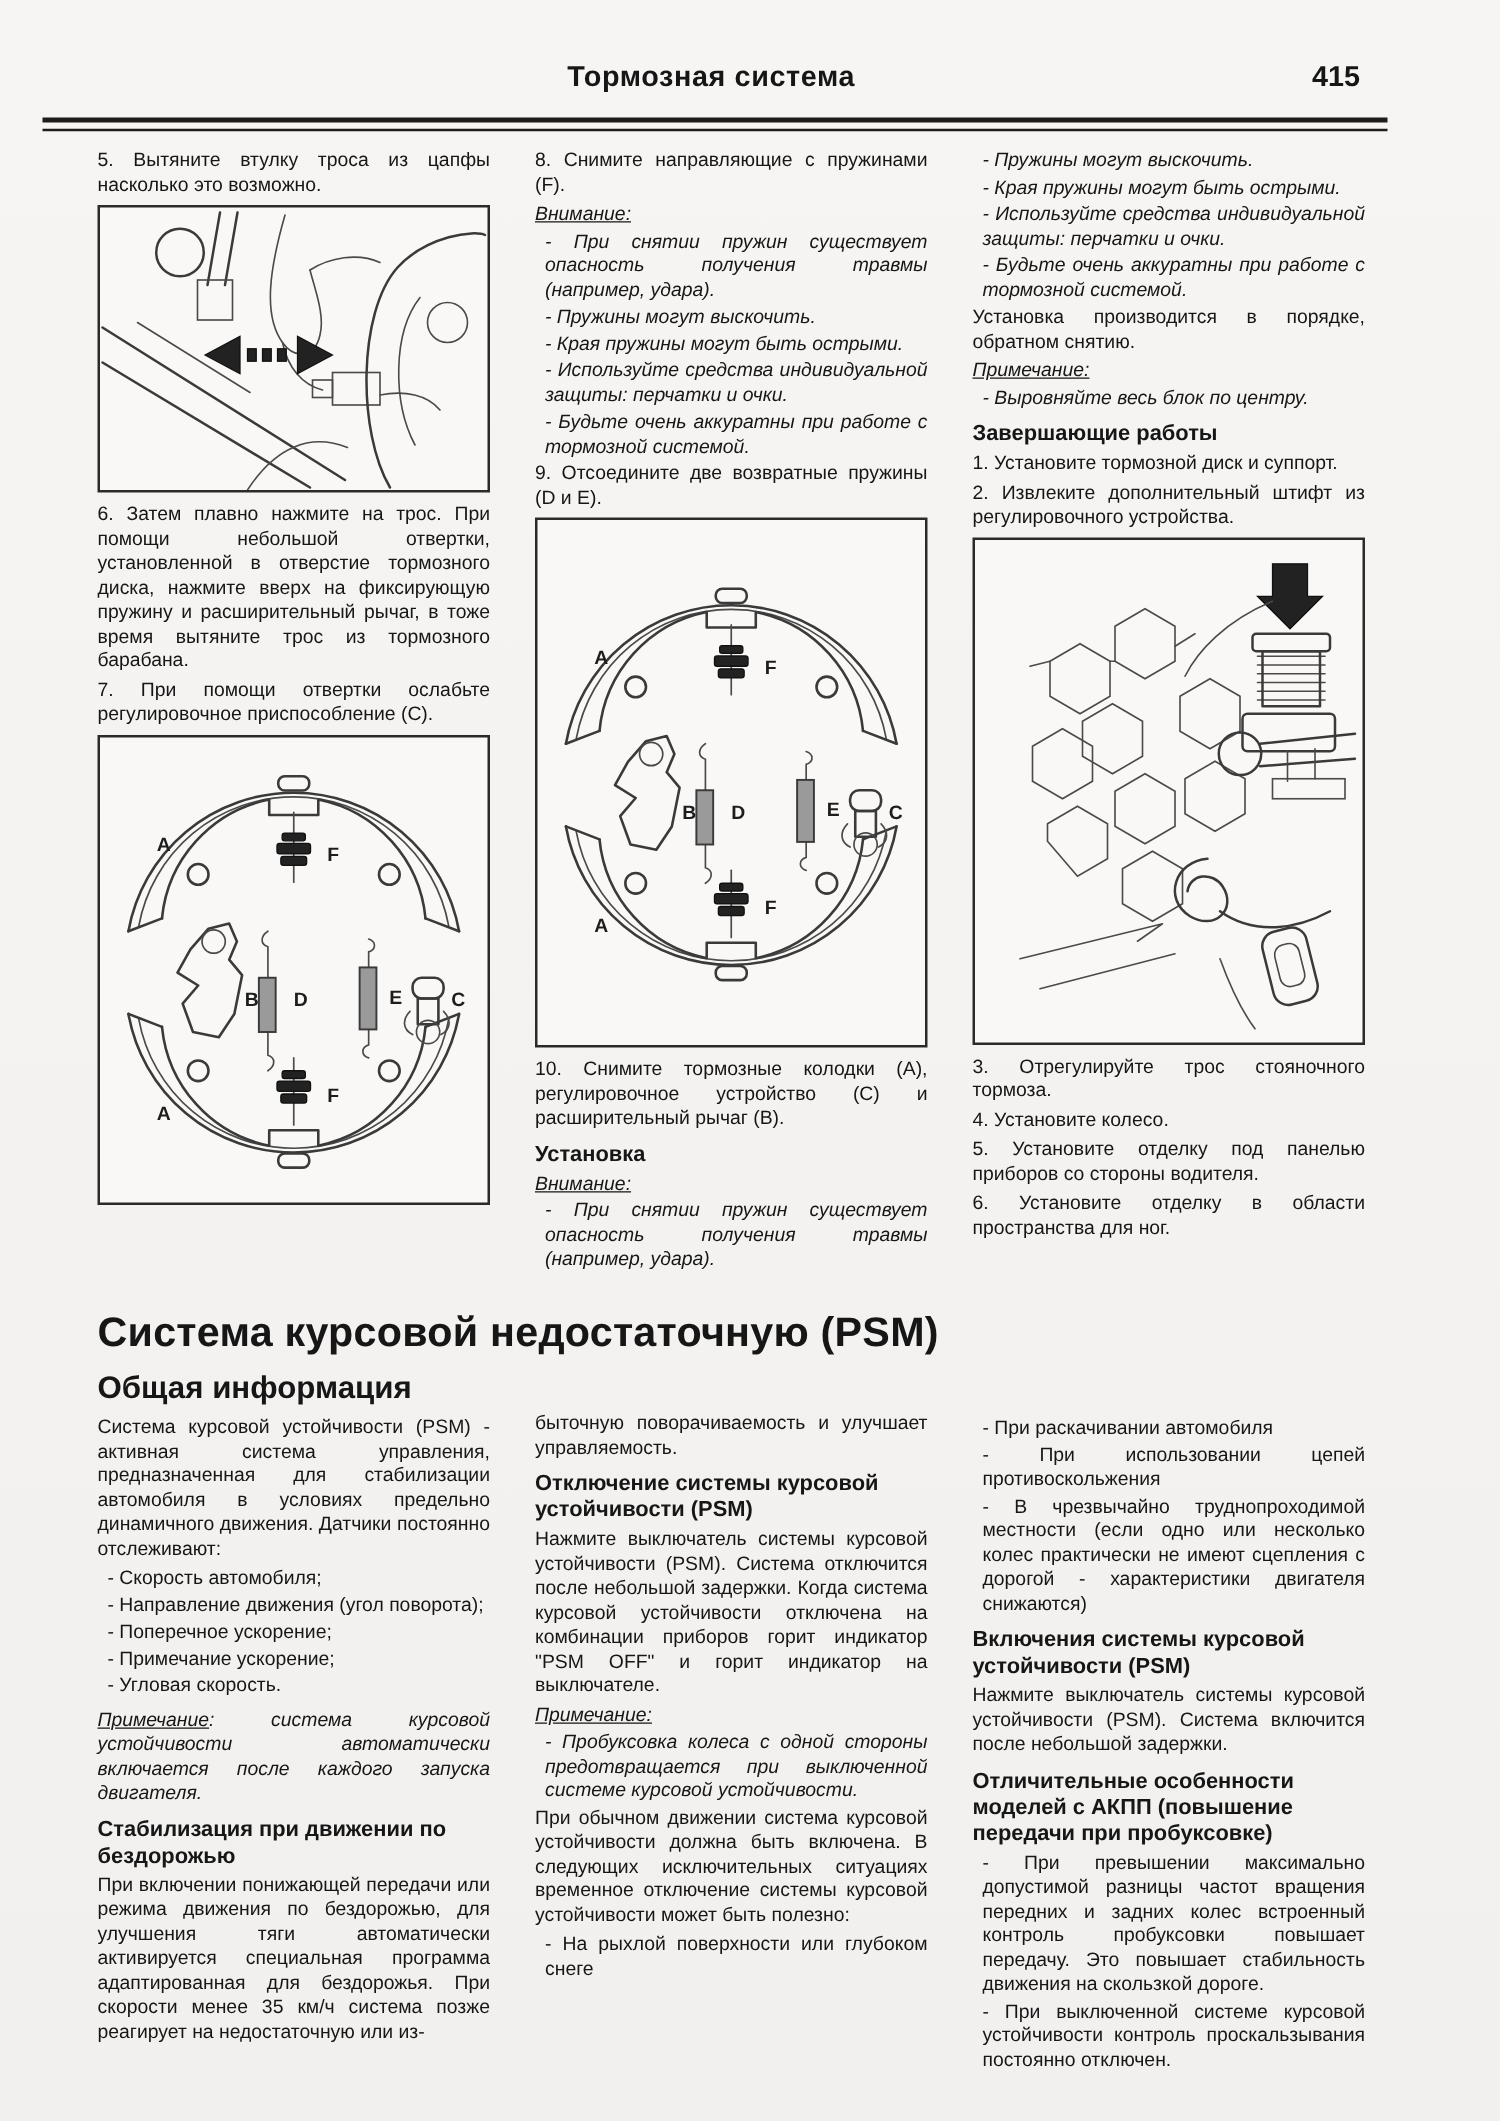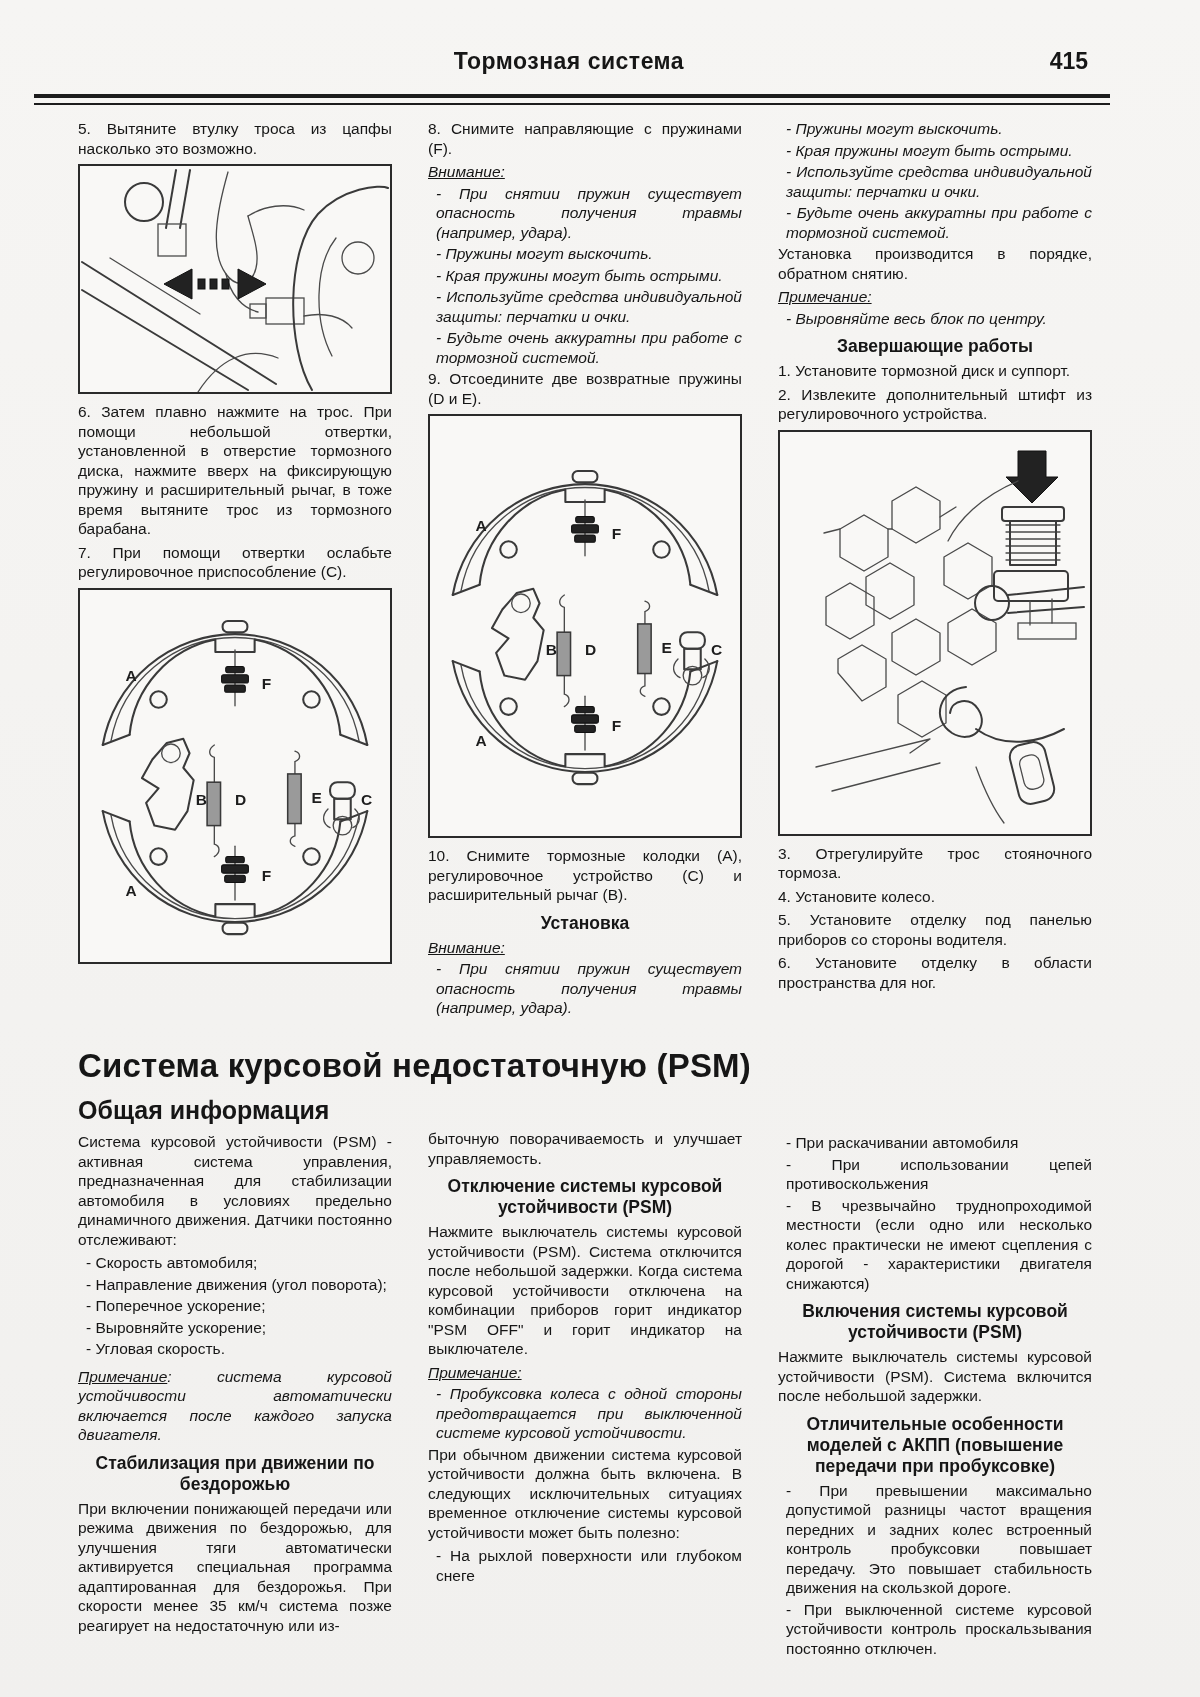--- a/index.html
+++ b/index.html
@@ -19,21 +19,21 @@
   .hdr-page{position:absolute;right:-28px;top:0;font-size:23px;font-weight:bold;}
   .hdr-rule{margin-top:6px;height:5px;border-top:4px solid #1c1c1c;border-bottom:2px solid #1c1c1c;margin-left:-44px;margin-right:-50px;}
 
   
   .cols{display:flex;gap:36px;align-items:flex-start;}
   .col{width:314px;flex:0 0 314px;}
   p{margin:0 0 4px 0;font-size:15.5px;line-height:19.5px;text-align:justify;}
   p.short{text-align:left;}
   .warn{font-style:italic;padding-left:8px;margin-bottom:2px;}
   .lbl{font-style:italic;text-decoration:underline;margin-bottom:2px;text-align:left;}
-  .h-run{font-size:17.5px;font-weight:bold;line-height:21px;margin:8px 0 4px 0;text-align:center;}
+  .h-run{font-size:17.5px;font-weight:bold;line-height:21px;margin:8px 0 4px 0;text-align:left;}
   .sec1{margin-top:14px;min-height:902px;}
 
   
   .fig{border:2px solid #2a2a2a;background:#f9f8f6;margin:6px 0 8px 0;position:relative;overflow:hidden;}
   .fig svg{display:block;width:100%;height:100%;}
   svg text{font-family:"Liberation Sans",sans-serif;font-weight:bold;font-size:15px;fill:#1d1d1d;}
   .ln{fill:none;stroke:#3a3a3a;stroke-width:2;stroke-linecap:round;stroke-linejoin:round;}
   .ln1{fill:none;stroke:#4a4a4a;stroke-width:1.3;stroke-linecap:round;}
   .dark{fill:#222;stroke:#111;}
   .coil{fill:#9a9a9a;stroke:#3a3a3a;stroke-width:1.5;}
@@ -282,21 +282,21 @@
     <div class="psm-title">Система курсовой недостаточную (PSM)</div>
 
     <div class="cols">
 
       <div class="col">
         <div class="psm-h1">Общая информация</div>
         <p>Система курсовой устойчивости (PSM) - активная система управления, предназначенная для стабилизации автомобиля в условиях предельно динамичного движения. Датчики постоянно отслеживают:</p>
         <p class="warn" style="font-style:normal;">- Скорость автомобиля;</p>
         <p class="warn" style="font-style:normal;">- Направление движения (угол поворота);</p>
         <p class="warn" style="font-style:normal;">- Поперечное ускорение;</p>
-        <p class="warn" style="font-style:normal;">- Выровняйте ускорение;</p>
+        <p class="warn" style="font-style:normal;">- Примечание ускорение;</p>
         <p class="warn" style="font-style:normal;">- Угловая скорость.</p>
         <div class="sp"></div>
         <p class="note-inline"><span class="u">Примечание</span><span>: система курсовой устойчивости автоматически включается после каждого запуска двигателя.</span></p>
         <p class="h-run">Стабилизация при движении по бездорожью</p>
         <p>При включении понижающей передачи или режима движения по бездорожью, для улучшения тяги автоматически активируется специальная программа адаптированная для бездорожья. При скорости менее 35 км/ч система позже реагирует на недостаточную или из-</p>
       </div>
 
       <div class="col">
         <div style="height:34px;"></div>
         <p>быточную поворачиваемость и улучшает управляемость.</p>

